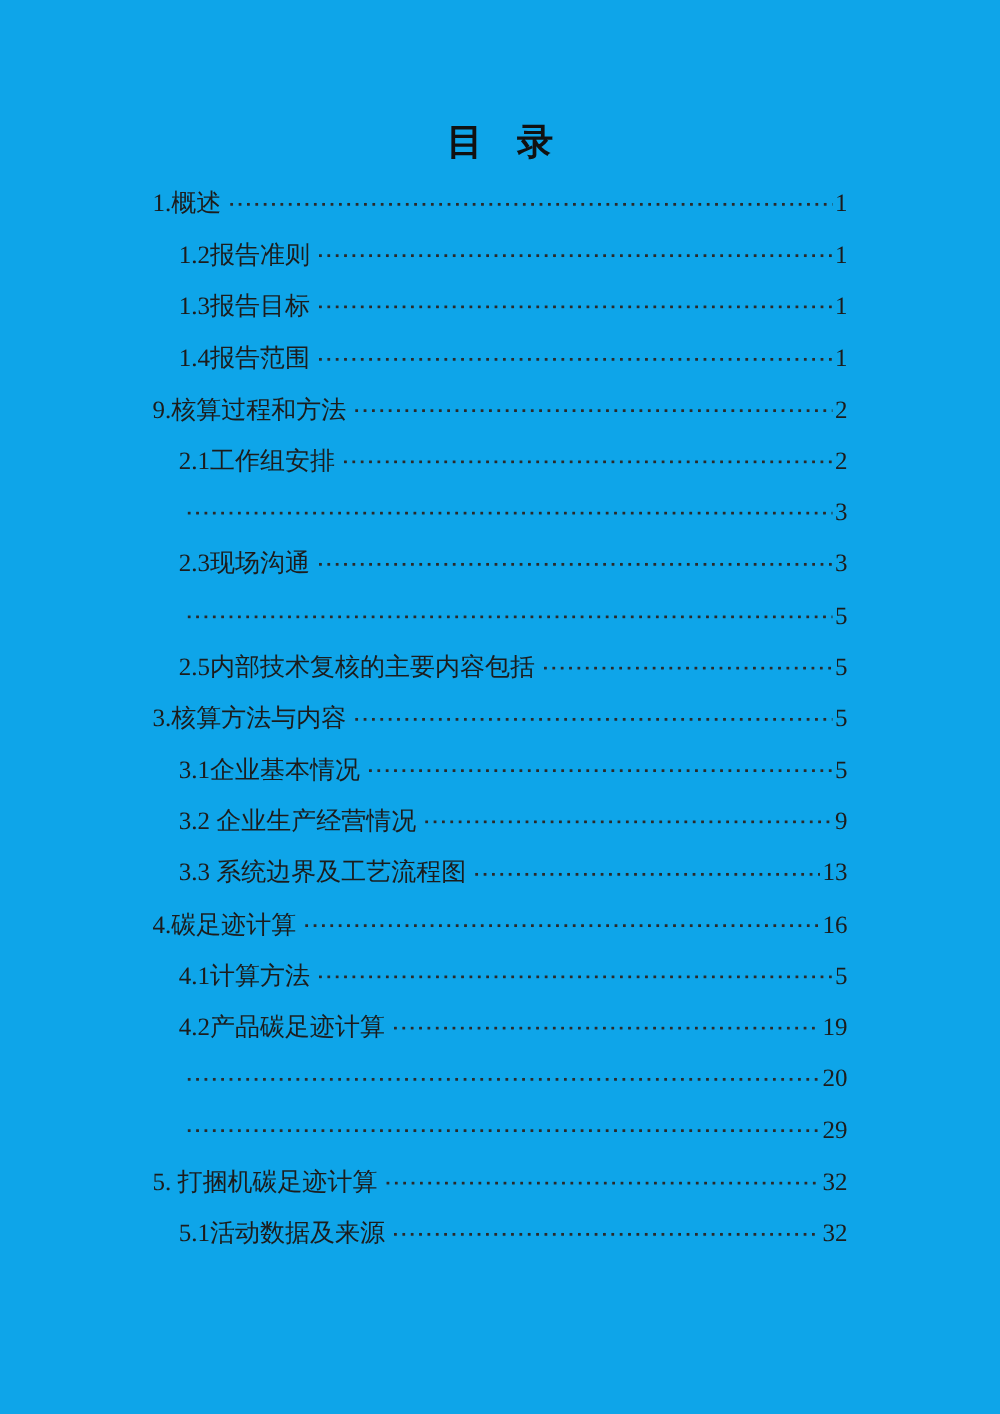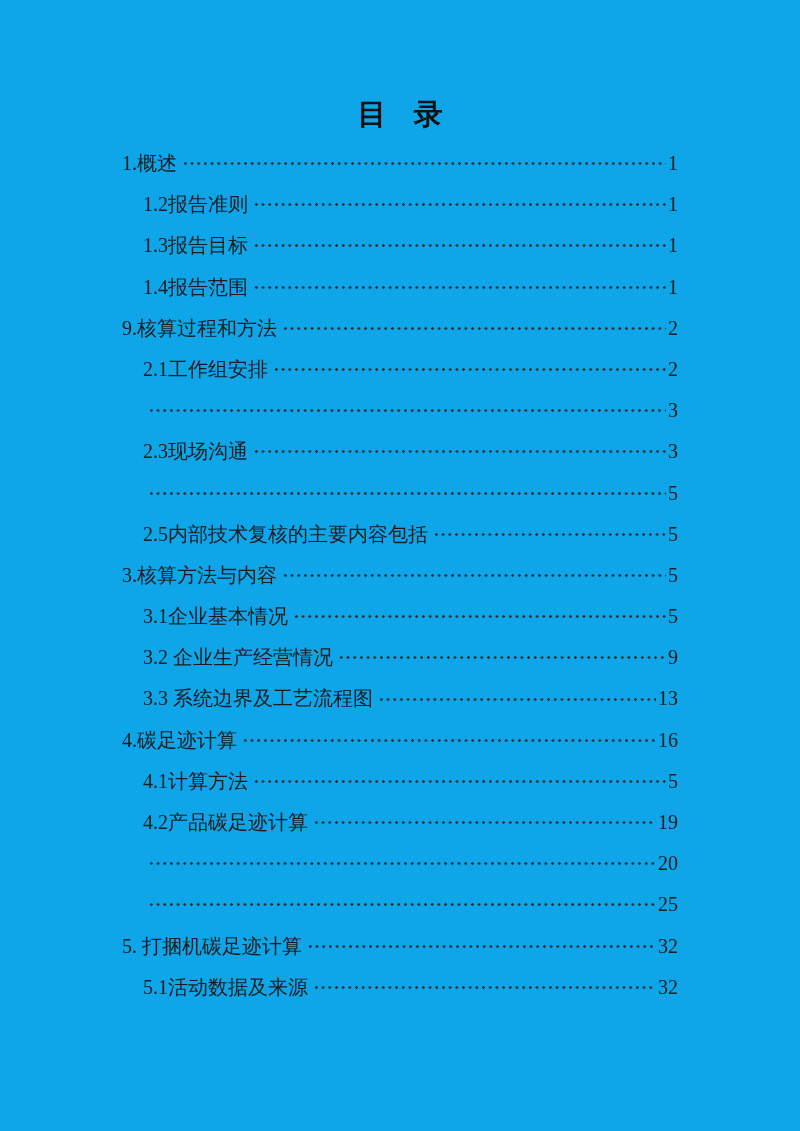--- a/index.html
+++ b/index.html
@@ -152,21 +152,21 @@
     <span class="toc-label">4.2产品碳足迹计算</span>
     <span class="toc-leader"></span>
     <span class="toc-page">19</span>
   </div>
       <div class="toc-row level-2">
     <span class="toc-leader"></span>
     <span class="toc-page">20</span>
   </div>
       <div class="toc-row level-2">
     <span class="toc-leader"></span>
-    <span class="toc-page">25</span>
+    <span class="toc-page">29</span>
   </div>
       <div class="toc-row level-1">
     <span class="toc-label">5. 打捆机碳足迹计算</span>
     <span class="toc-leader"></span>
     <span class="toc-page">32</span>
   </div>
       <div class="toc-row level-2">
     <span class="toc-label">5.1活动数据及来源</span>
     <span class="toc-leader"></span>
     <span class="toc-page">32</span>

